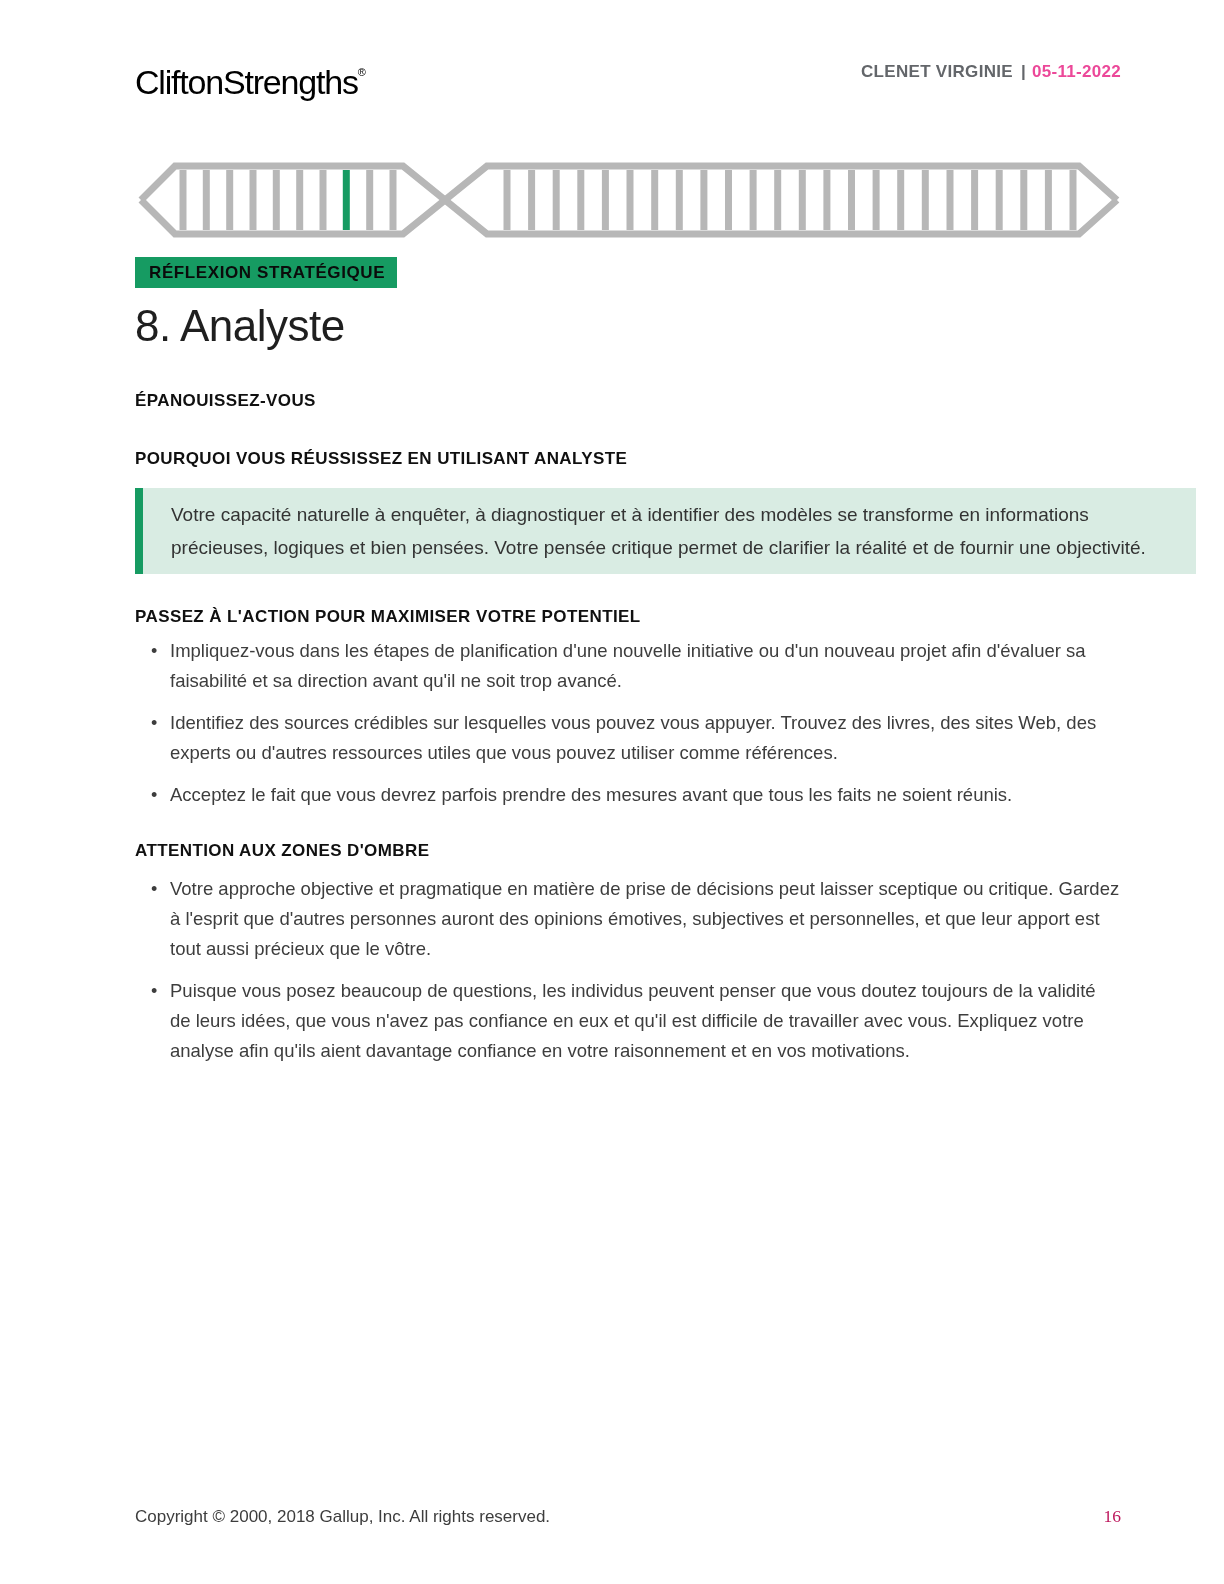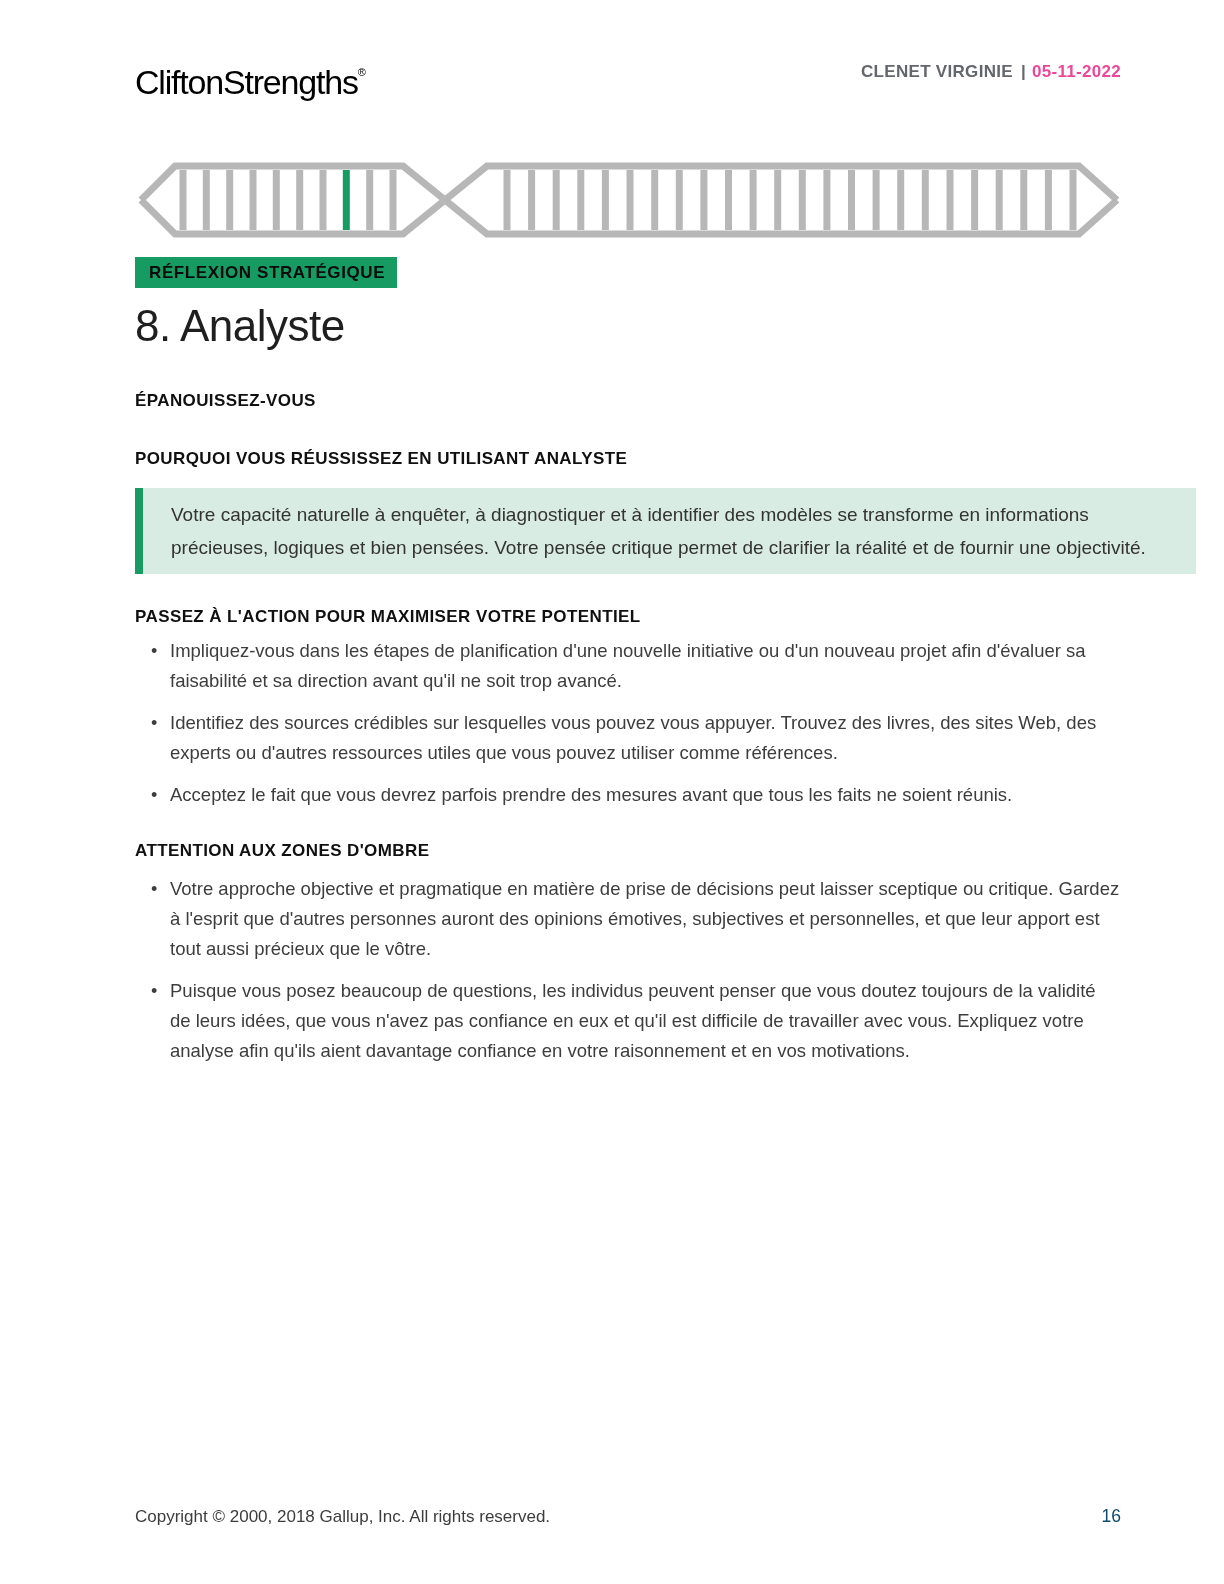--- a/index.html
+++ b/index.html
@@ -59,21 +59,21 @@
   ul.blist li::before{
     content:"\2022";position:absolute;left:16px;top:0;
     color:#3d3d3d;font-size:18px;line-height:30px;
   }
   
   .ftr{
     position:absolute;left:119px;right:119px;top:1506px;
     display:flex;justify-content:space-between;align-items:flex-end;
   }
   .ftr .copy{font-size:17px;color:#3d3d3d;}
-  .ftr .pg{font-family:Liberation Sans, sans-serif;font-size:17.5px;color:#0c4a6e;}
+  .ftr .pg{font-family:Liberation Serif, serif;font-size:17.5px;color:#be185d;}
   :root{--green:#169b62;--green-light:#d9ece3;--strand-gray:#b7b7b7;}
 </style>
 </head>
 <body>
 
 <div class="page">
 
   <div class="hdr">
     <div class="logo"><span>CliftonStrengths</span><sup>®</sup></div>
     <div class="owner"><span class="nm">CLENET VIRGINIE</span><span class="sep">|</span><span class="dt">05-11-2022</span></div>

